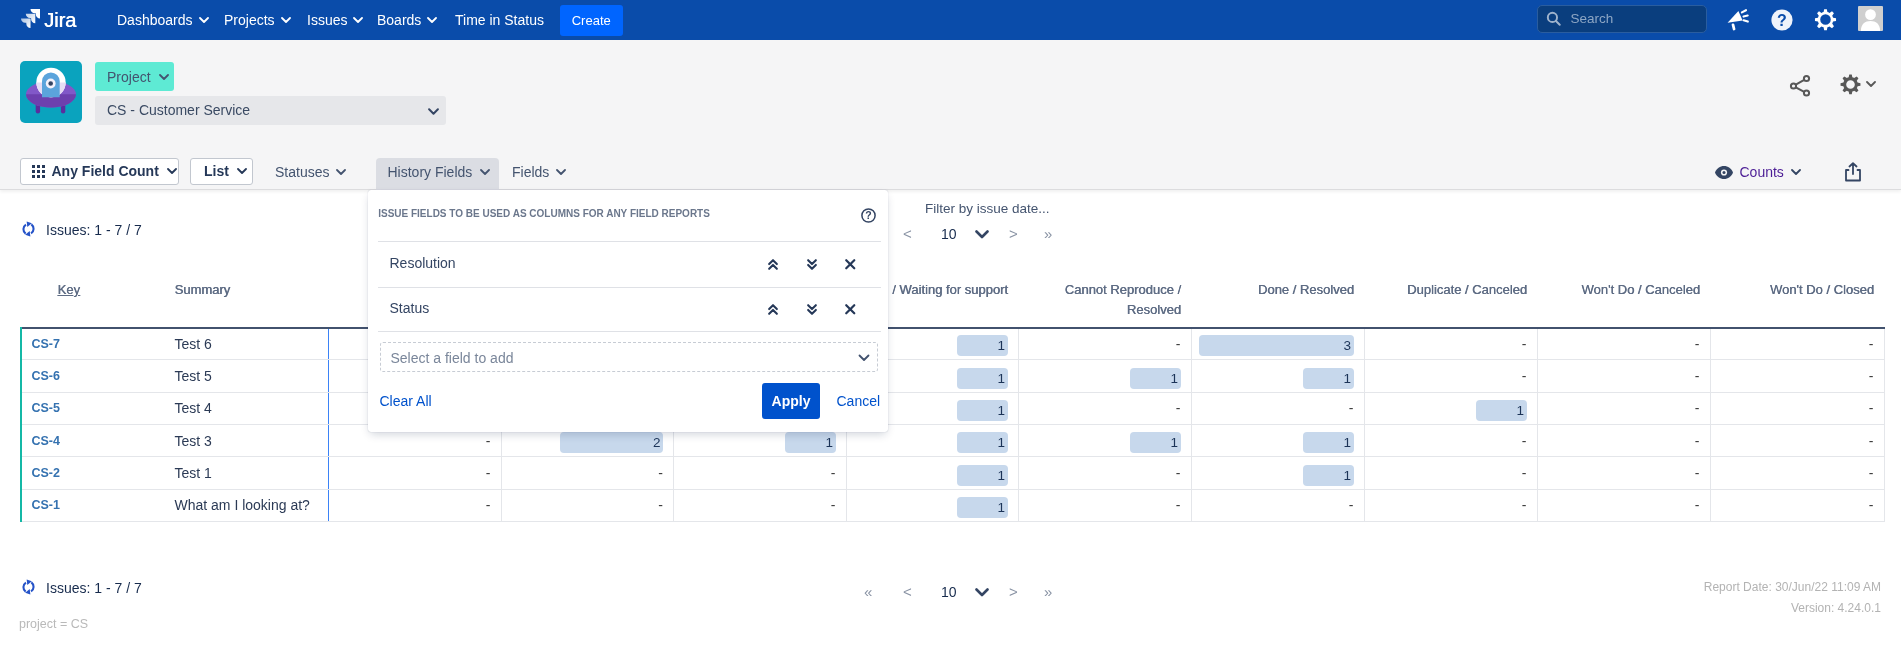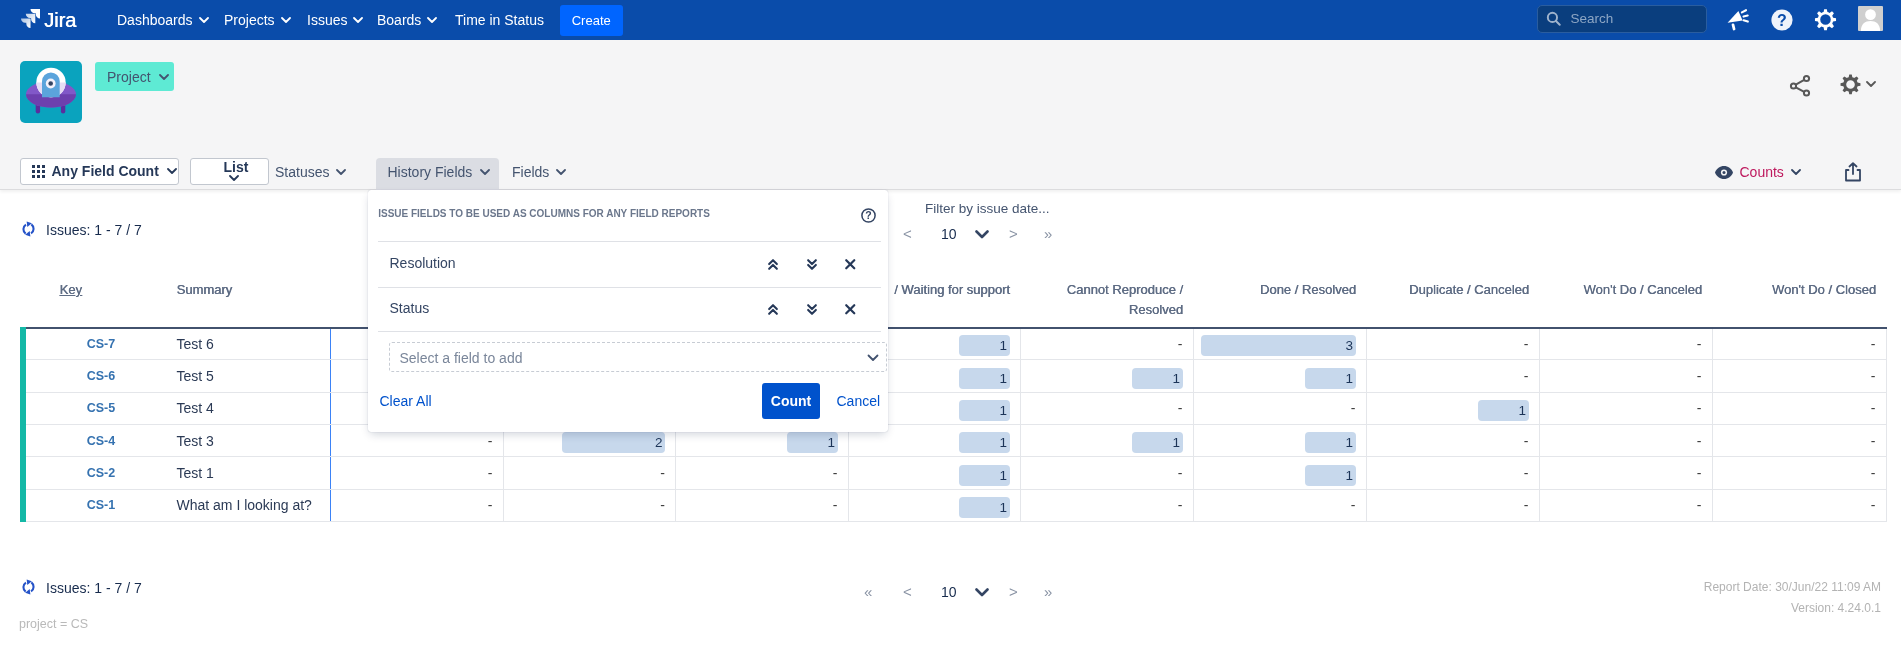--- a/index.html
+++ b/index.html
@@ -16,21 +16,21 @@
   .graybtn { background:#5eead4; border-radius:3px; color:#44546f; font-size:14px; display:flex; align-items:center; }
   
   .toolbtn { background:#fff; border:1px solid #c2c7cf; border-radius:3px; display:flex; align-items:center; color:#253858; font-weight:bold; font-size:14px; white-space:nowrap; }
   .ddtext { color:#44546f; font-size:14px; display:inline-flex; align-items:center; gap:7px; }
   
   #tbl { position:absolute; left:19.5px; top:49.5px; border-collapse:collapse; table-layout:fixed; }
   #tbl th { vertical-align:top; padding-top:40.5px; font-size:13px; font-weight:normal; color:#5e6c84; line-height:20px; height:88px; text-shadow:0.4px 0 0 #5e6c84; }
   #tbl thead tr { border-bottom:2px solid #42526e; }
   #tbl td { height:32.36px; font-size:14px; color:#2b3a55; border-bottom:1px solid #e4e6ea; }
   #tbl td.num { text-align:right; padding-right:10px; border-right:1px solid #e4e6ea; color:#404040; }
-  #tbl td.key { font-weight:bold; font-size:12.5px; color:#3572b0; padding-left:10px; border-left:6px solid #14b8a6;text-align:center; }
+  #tbl td.key { font-weight:bold; font-size:12.5px; color:#3572b0; padding-left:10px; border-left:2px solid #14b8a6; }
   #tbl td.sum { padding-left:10px; border-right:1px solid #3b82f6; }
   #tbl th.r { text-align:right; padding-right:10px; }
   #tbl th.l { text-align:left; }
   .pill { display:inline-block; height:21px; line-height:21px; background:#c7d8ec; border-radius:4px; color:#1c3458; font-size:13.5px; text-align:right; padding-right:2.5px; vertical-align:middle; position:relative; top:2px; }
   .pag { font-size:15px; color:#8993a4; }
   
   #popup { left:367.5px; top:189.5px; width:520.5px; height:242px; background:#fff; border-radius:3px;
            box-shadow:0 4px 10px -2px rgba(9,30,66,0.2), 0 0 1px rgba(9,30,66,0.3); }
   .pdiv { position:absolute; left:10.5px; width:503px; height:1px; background:#dfe1e6; }
   .rowlbl { position:absolute; left:22px; font-size:14px; color:#344563; }
@@ -118,20 +118,26 @@
     <path d="M22 36.2 L22 20.3 a8.85 8.85 0 0 1 17.7 0 L39.7 36.2 Z" fill="#5ba4dc"></path>
     <circle cx="30.7" cy="22.5" r="4.9" fill="#f4f2fb"></circle>
     <circle cx="30.7" cy="22.5" r="2.3" fill="#344563"></circle>
   </svg>
   <div class="graybtn abs" style="left:95px; top:22px; width:79px; height:29px;">
     <span style="margin-left:12px;">Project</span>
     <svg style="margin-left:8px;" width="10" height="6" viewBox="0 0 10 6">
         <path d="M1 1 L5 5 L9 1" stroke="#44546f" stroke-width="1.8" fill="none" stroke-linecap="round" stroke-linejoin="round"></path>
       </svg>
   </div>
+  <div class="graybtn abs" style="left:95px; top:56px; width:351px; height:28.5px; background:#e6e7ea; font-size:14px; color:#3a4a63;">
+    <span style="margin-left:12px;">CS - Customer Service</span>
+    <svg class="abs" style="left:332.5px; top:11.5px;" width="11" height="7" viewBox="0 0 10 6">
+        <path d="M1 1 L5 5 L9 1" stroke="#344563" stroke-width="1.8" fill="none" stroke-linecap="round" stroke-linejoin="round"></path>
+      </svg>
+  </div>
 
   <svg class="abs" style="left:1789px; top:33px;" width="24" height="24" viewBox="0 0 24 24">
     <g stroke="#585858" stroke-width="2" fill="none">
       <circle cx="4.5" cy="13" r="2.6"></circle>
         <circle cx="17.5" cy="5.5" r="2.6"></circle>
         <circle cx="17.5" cy="20" r="2.6"></circle>
       <path d="M6.8 11.7 L15.2 6.8 M6.8 14.3 L15.2 18.9"></path>
     </g>
   </svg>
 
@@ -154,40 +160,40 @@
         <rect x="0" y="10" width="3" height="3"></rect>
           <rect x="5" y="10" width="3" height="3"></rect>
           <rect x="10" y="10" width="3" height="3"></rect>
       </g>
     </svg>
     <span style="margin-left:7px;">Any Field Count</span>
     <svg style="margin-left:8px;" width="10" height="6" viewBox="0 0 10 6">
         <path d="M1 1 L5 5 L9 1" stroke="#253858" stroke-width="1.8" fill="none" stroke-linecap="round" stroke-linejoin="round"></path>
       </svg>
   </div>
-  <div class="toolbtn abs" style="left:190px; top:118px; width:79px; height:26.5px;flex-direction:column;">
+  <div class="toolbtn abs" style="left:190px; top:118px; width:63px; height:26.5px;">
     <span style="margin-left:13px;">List</span>
     <svg style="margin-left:8px;" width="10" height="6" viewBox="0 0 10 6">
         <path d="M1 1 L5 5 L9 1" stroke="#253858" stroke-width="1.8" fill="none" stroke-linecap="round" stroke-linejoin="round"></path>
       </svg>
   </div>
   <div class="ddtext abs" style="left:275px; top:124px;">Statuses <svg width="10" height="6" viewBox="0 0 10 6">
         <path d="M1 1 L5 5 L9 1" stroke="#44546f" stroke-width="1.8" fill="none" stroke-linecap="round" stroke-linejoin="round"></path>
       </svg></div>
   <div class="abs" style="left:367.5px; top:118px; width:123.5px; height:31.5px; background:#dbdde3; border-radius:4px 4px 0 0; display:flex; align-items:flex-start;margin-left:8px;">
     <span style="margin-left:12px; margin-top:6px; color:#44546f; font-size:14px;">History Fields</span>
     <svg style="margin-left:8px; margin-top:11px;" width="10" height="6" viewBox="0 0 10 6">
         <path d="M1 1 L5 5 L9 1" stroke="#44546f" stroke-width="1.8" fill="none" stroke-linecap="round" stroke-linejoin="round"></path>
       </svg>
   </div>
   <div class="ddtext abs" style="left:512px; top:124px;">Fields <svg width="10" height="6" viewBox="0 0 10 6">
         <path d="M1 1 L5 5 L9 1" stroke="#44546f" stroke-width="1.8" fill="none" stroke-linecap="round" stroke-linejoin="round"></path>
       </svg></div>
   <div class="abs" style="left:925px; top:125px; color:#44546f; font-size:13.5px;margin-top:36px;">Filter by issue date...</div>
-  <div class="ddtext abs" style="left:1714.5px; top:124px; color:#be185d;justify-content:flex-end;">
+  <div class="ddtext abs" style="left:1714.5px; top:124px; color:#4c1d95;justify-content:flex-end;">
     <svg width="18" height="13" viewBox="0 0 18 13">
         <path d="M9 0 C13 0 16.5 2.6 18 6.5 C16.5 10.4 13 13 9 13 C5 13 1.5 10.4 0 6.5 C1.5 2.6 5 0 9 0 Z" fill="#344563"></path>
         <circle cx="9" cy="6.5" r="3.1" fill="#f5f5f6"></circle>
         <circle cx="9" cy="6.5" r="1.5" fill="#344563"></circle>
       </svg>
     Counts
     <svg width="10" height="6" viewBox="0 0 10 6">
         <path d="M1 1 L5 5 L9 1" stroke="#344563" stroke-width="1.8" fill="none" stroke-linecap="round" stroke-linejoin="round"></path>
       </svg>
   </div>
@@ -392,22 +398,22 @@
         <path d="M2.5 2 L7 6.5 L11.5 2"></path>
         <path d="M2.5 7.5 L7 12 L11.5 7.5"></path>
       </g>
     </svg>
   <svg class="abs" style="left:476.5px; top:113.5px;" width="12.5" height="12.5" viewBox="0 0 14 14">
       <g stroke="#253858" stroke-width="2.5" fill="none" stroke-linecap="round">
         <path d="M2.5 2.5 L11.5 11.5 M11.5 2.5 L2.5 11.5"></path>
       </g>
     </svg>
   <div class="pdiv" style="top:141.5px;"></div>
-  <div class="abs" style="left:21px; top:152px; width:498px; height:30px; border:1px dashed #c7ccd4; border-radius:3px;">
+  <div class="abs" style="left:12px; top:152px; width:498px; height:30px; border:1px dashed #c7ccd4; border-radius:3px;">
     <div class="abs" style="left:10px; top:7px; font-size:14px; color:#7a869a;">Select a field to add</div>
     <svg class="abs" style="left:477px; top:11px;" width="12" height="8" viewBox="0 0 12 8">
         <path d="M1.5 1.5 L6 6 L10.5 1.5" stroke="#42526e" stroke-width="1.8" fill="none" stroke-linecap="round" stroke-linejoin="round"></path>
       </svg>
   </div>
   <div class="bluelink abs" style="left:12px; top:203px;">Clear All</div>
-  <div class="abs" style="left:394.5px; top:193px; width:58px; height:36px; background:#0052cc; border-radius:3px; color:#fff; font-weight:bold; font-size:14px; display:flex; align-items:center; justify-content:center;">Count</div>
+  <div class="abs" style="left:394.5px; top:193px; width:58px; height:36px; background:#0052cc; border-radius:3px; color:#fff; font-weight:bold; font-size:14px; display:flex; align-items:center; justify-content:center;">Apply</div>
   <div class="bluelink abs" style="left:469px; top:203px;">Cancel</div>
 </div>
 
 </body></html>

